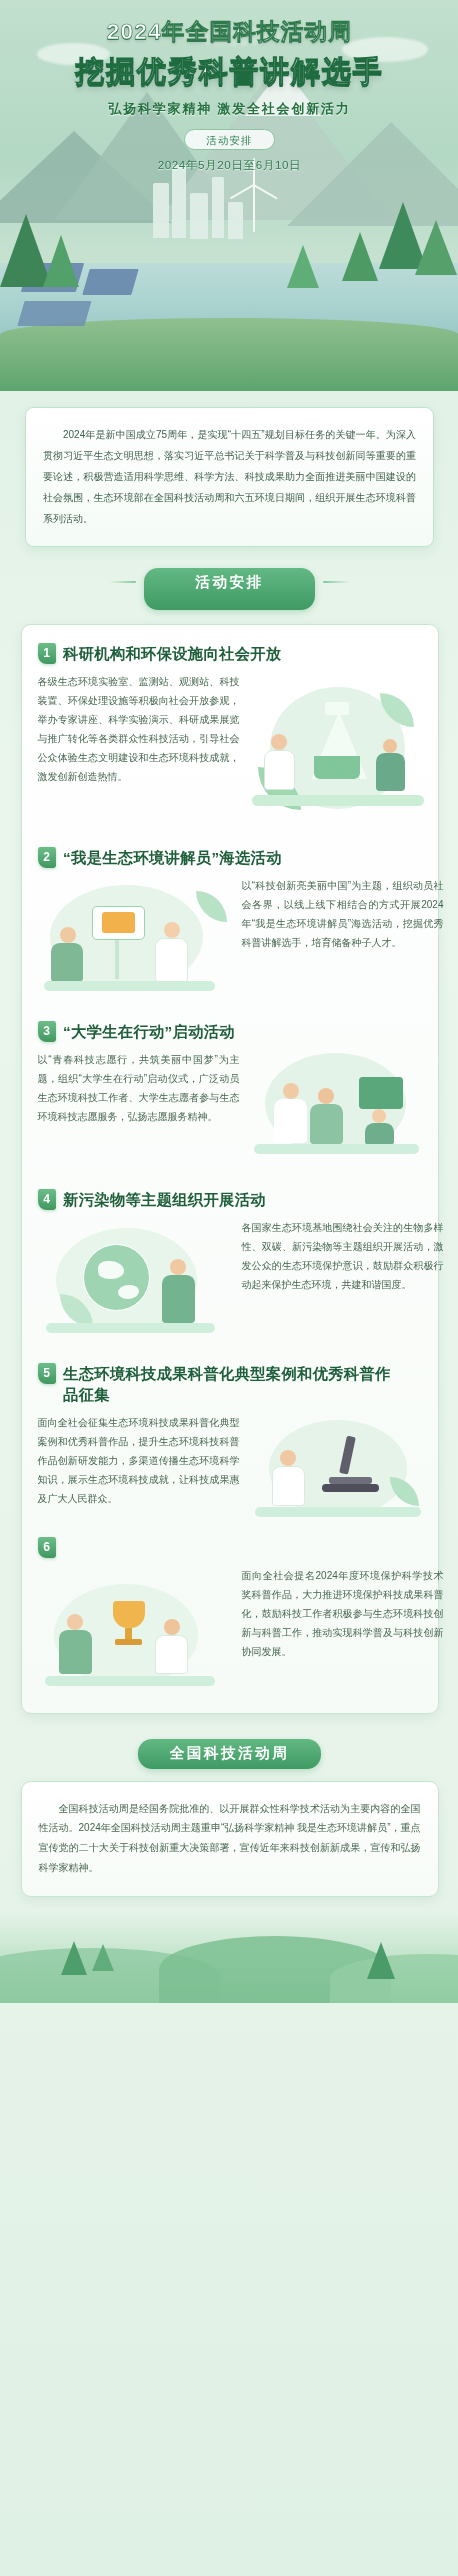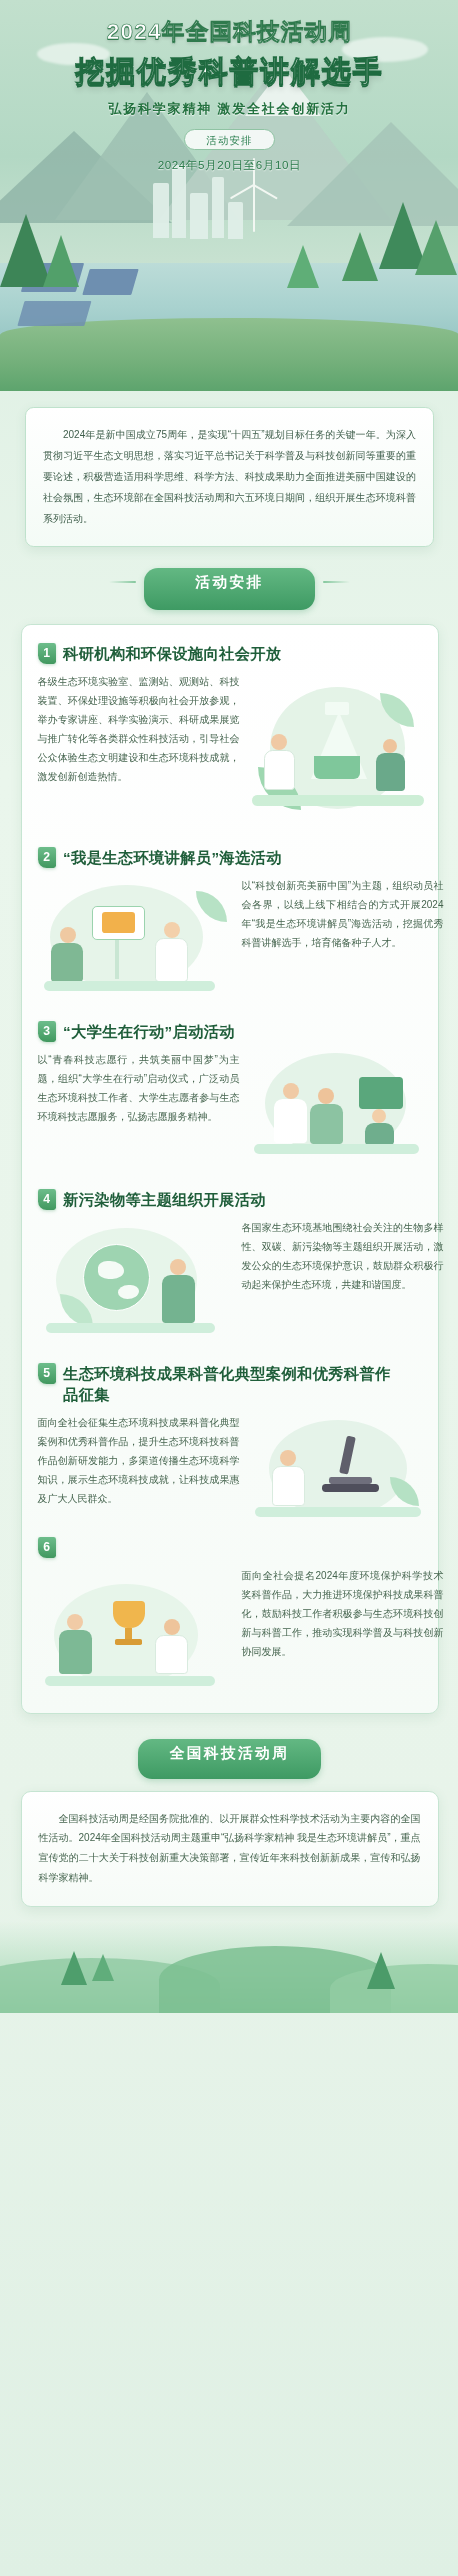--- a/index.html
+++ b/index.html
@@ -179,21 +179,21 @@
   .person-head { position: absolute; border-radius: 50%; }
   .person-body { position: absolute; border-radius: 8.6px 8.6px 3.7px 3.7px; }
   .flask {
     position: absolute; width: 0; height: 0; border-style: solid;
     border-color: transparent;
   }
 
   
   .foot-head {
     margin: 24.5px auto 0;
-    width: 183px; height: 40px; line-height: 28px; text-align: center;
+    width: 183px; height: 30px; line-height: 28px; text-align: center;
     background: linear-gradient(180deg, #63b883 0%, #3e9a63 100%);
     color: #fff; font-size: 14.7px; letter-spacing: 2.4px; font-weight: bold;
     border-radius: 14px;
     box-shadow: 0 2.4px 6.1px rgba(62,154,99,.28);
   }
   .foot-panel {
     margin: 12.2px auto 0; width: 418px;
     background: linear-gradient(180deg, #ffffff 0%, #f6fbf7 100%);
     border: 0.6px solid #c6e5d2; border-radius: 9.8px;
     padding: 17px 17px 18.3px;

